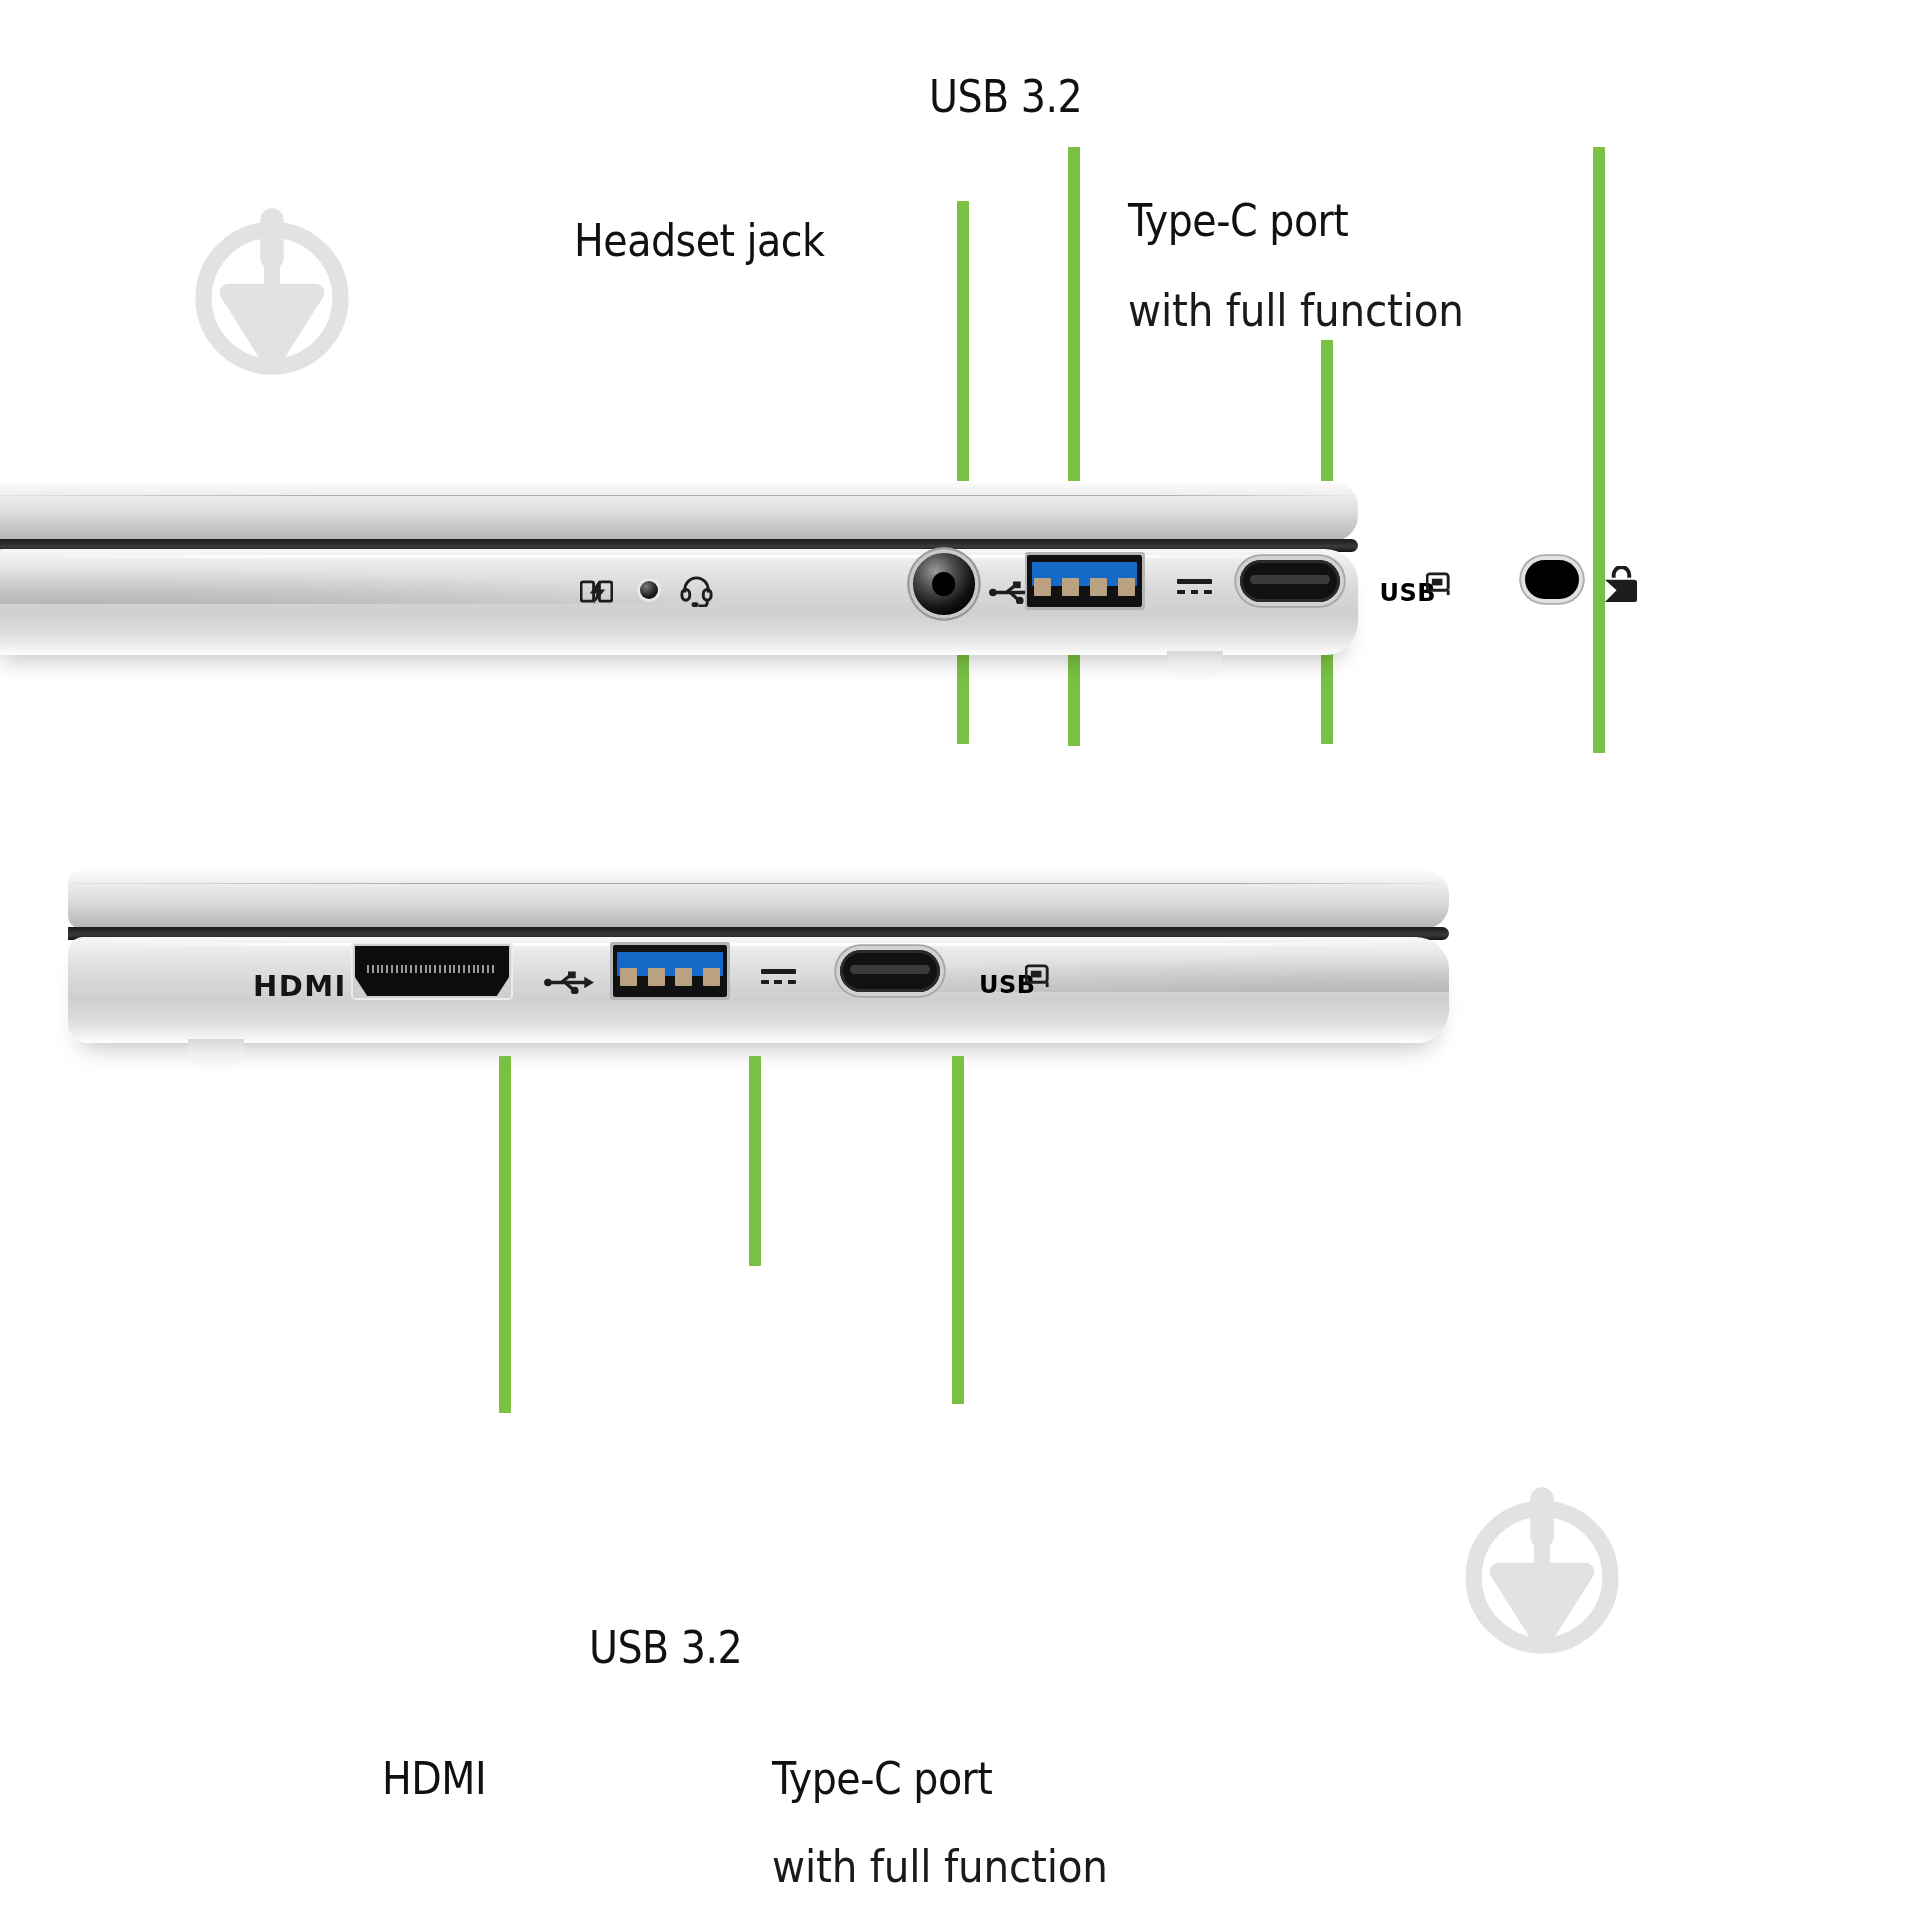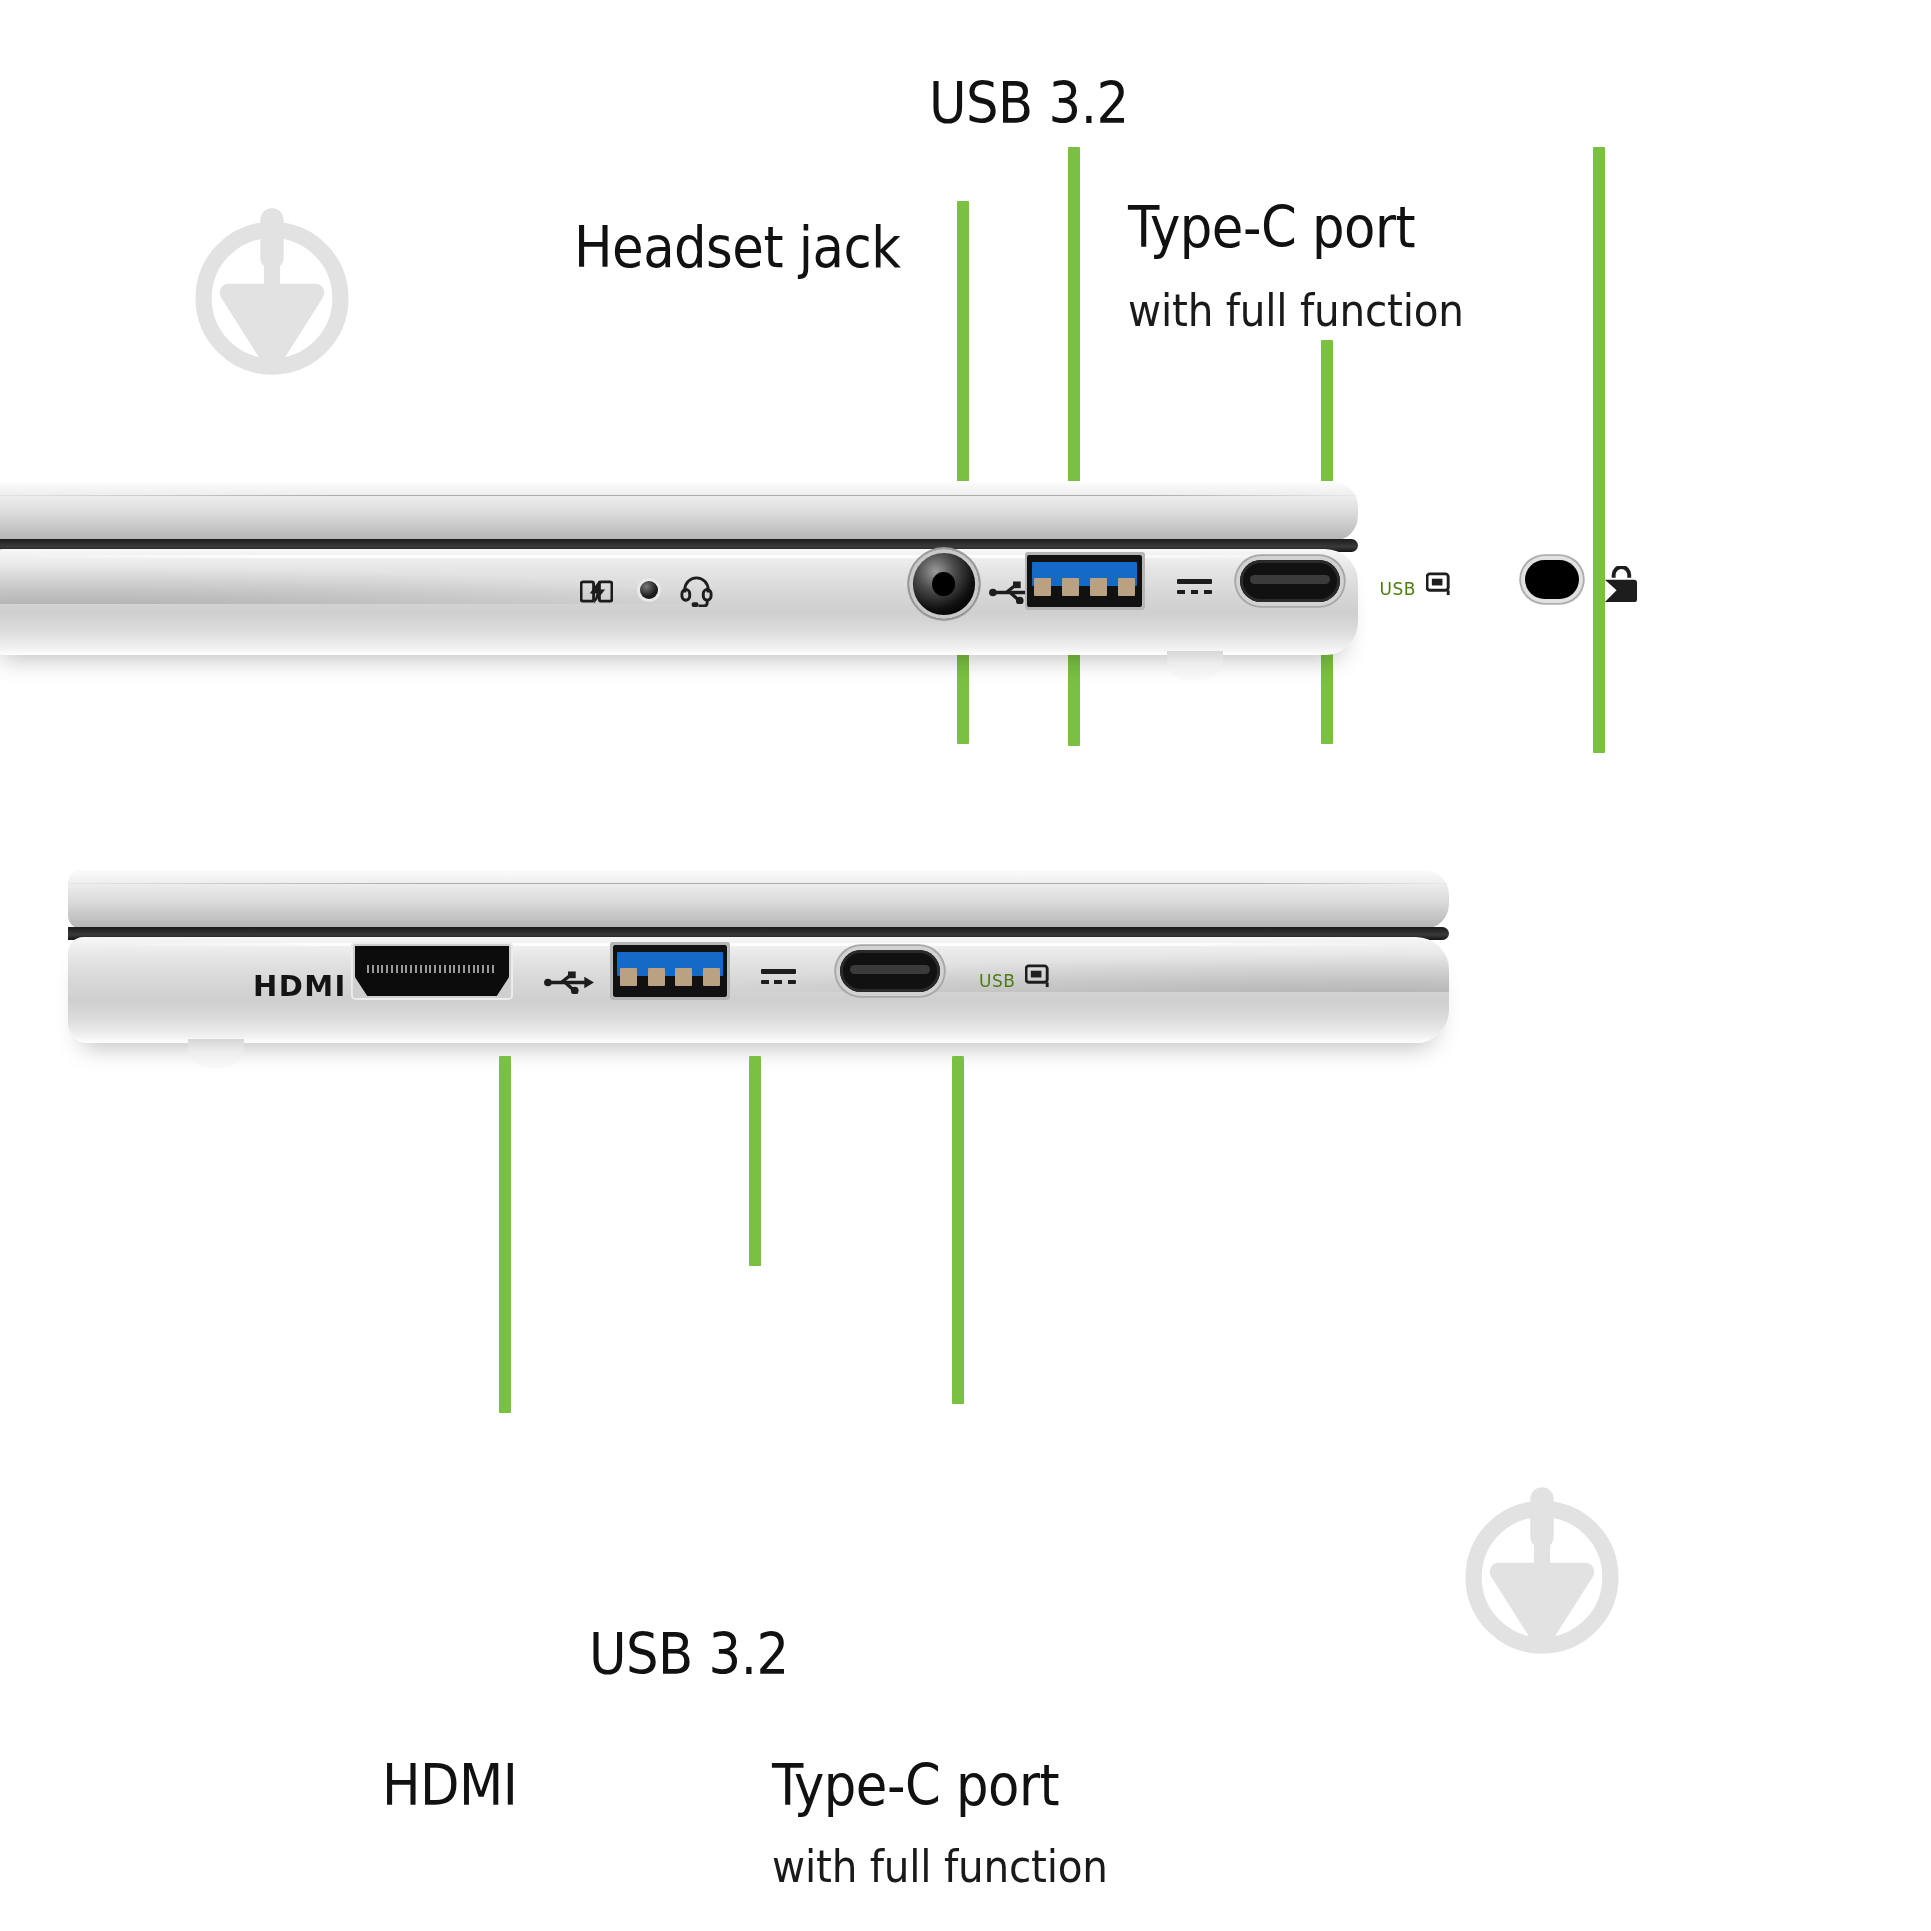--- a/index.html
+++ b/index.html
@@ -9,21 +9,21 @@
   .stage{position:absolute;left:0;top:0;width:1931px;height:1931px;}
 
   
   .watermark{position:absolute;width:180px;height:180px;opacity:1;}
   .wm-tl{left:182px;top:201px;}
   .wm-br{left:1452px;top:1480px;}
 
   
   .label{position:absolute;color:#111;white-space:nowrap;line-height:1.0;
          letter-spacing:-0.5px;font-weight:400;}
-  .label.main{font-size:57px;}
+  .label.main{font-size:44px;}
   .label.sub{font-size:45px;color:#1a1a1a;letter-spacing:-0.2px;}
 
   
   .leader{position:absolute;background:#7ac143;width:11.6px;border-radius:1px;}
 
   
   .laptop{position:absolute;}
 
   
   #laptop-top{left:-13.5px;top:481px;width:1371px;height:193px;}
@@ -74,21 +74,21 @@
        clip-path:polygon(0 0,100% 0,100% 62%,92% 100%,8% 100%,0 62%);}
   .port-hdmi .hc:after{content:"";position:absolute;left:8%;right:8%;top:38%;height:16%;
        background:repeating-linear-gradient(90deg,#9a9a9a 0 1.9px,transparent 1.9px 4.8px);}
   .port-ks{border-radius:965px;background:#000;box-shadow:0 0 0 3.9px #e2e2e2,0 0 0 5.8px #aeaeae;}
 
   
   .mark{position:absolute;color:#1d1d1d;}
   .mark svg{display:block;}
   .hdmi-txt{position:absolute;font-size:29px;font-weight:700;letter-spacing:1.4px;color:#141414;
        font-family:"DejaVu Sans","Liberation Sans",sans-serif;}
-  .usbc-txt{position:absolute;font-size:17px;font-weight:400;letter-spacing:0.5px;color:#4d7c0f;
+  .usbc-txt{position:absolute;font-size:24px;font-weight:700;letter-spacing:0.5px;color:#000000;
        font-family:"DejaVu Sans","Liberation Sans",sans-serif;}
   .led{position:absolute;border-radius:50%;background:radial-gradient(circle at 35% 30%,#7a7a7a,#1b1b1b 60%);
        box-shadow:0 0 0 2.9px #e9e9e9;}
   .dcin{position:absolute;}
   .dcin b{display:block;background:#1d1d1d;border-radius:1px;}
 </style>
 </head>
 <body>
 
 <div class="stage">

